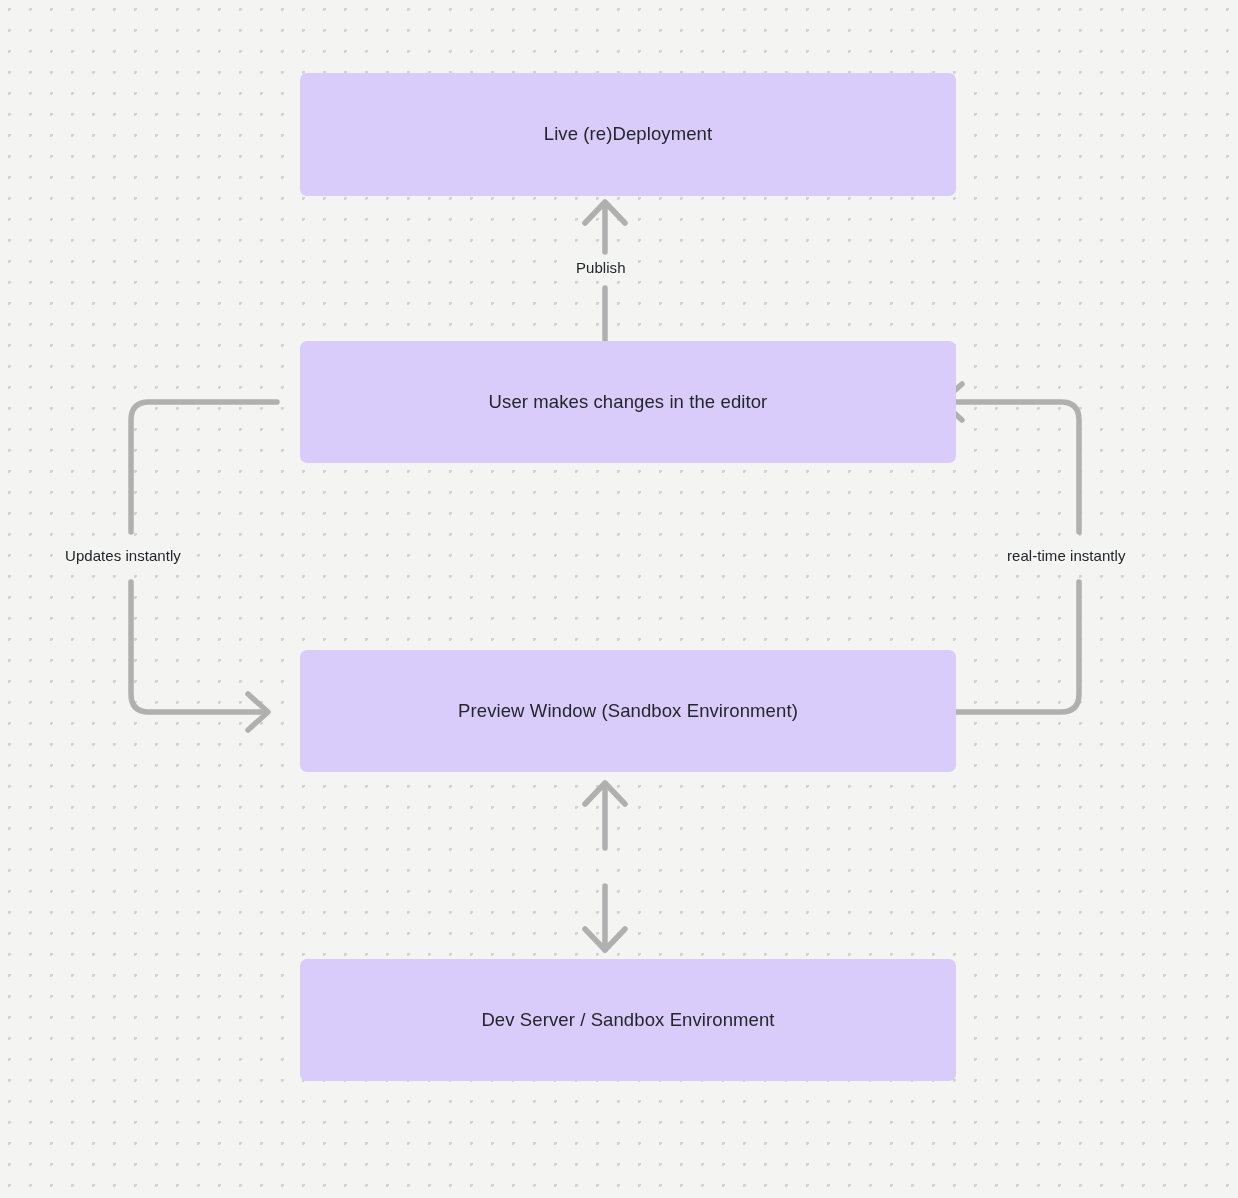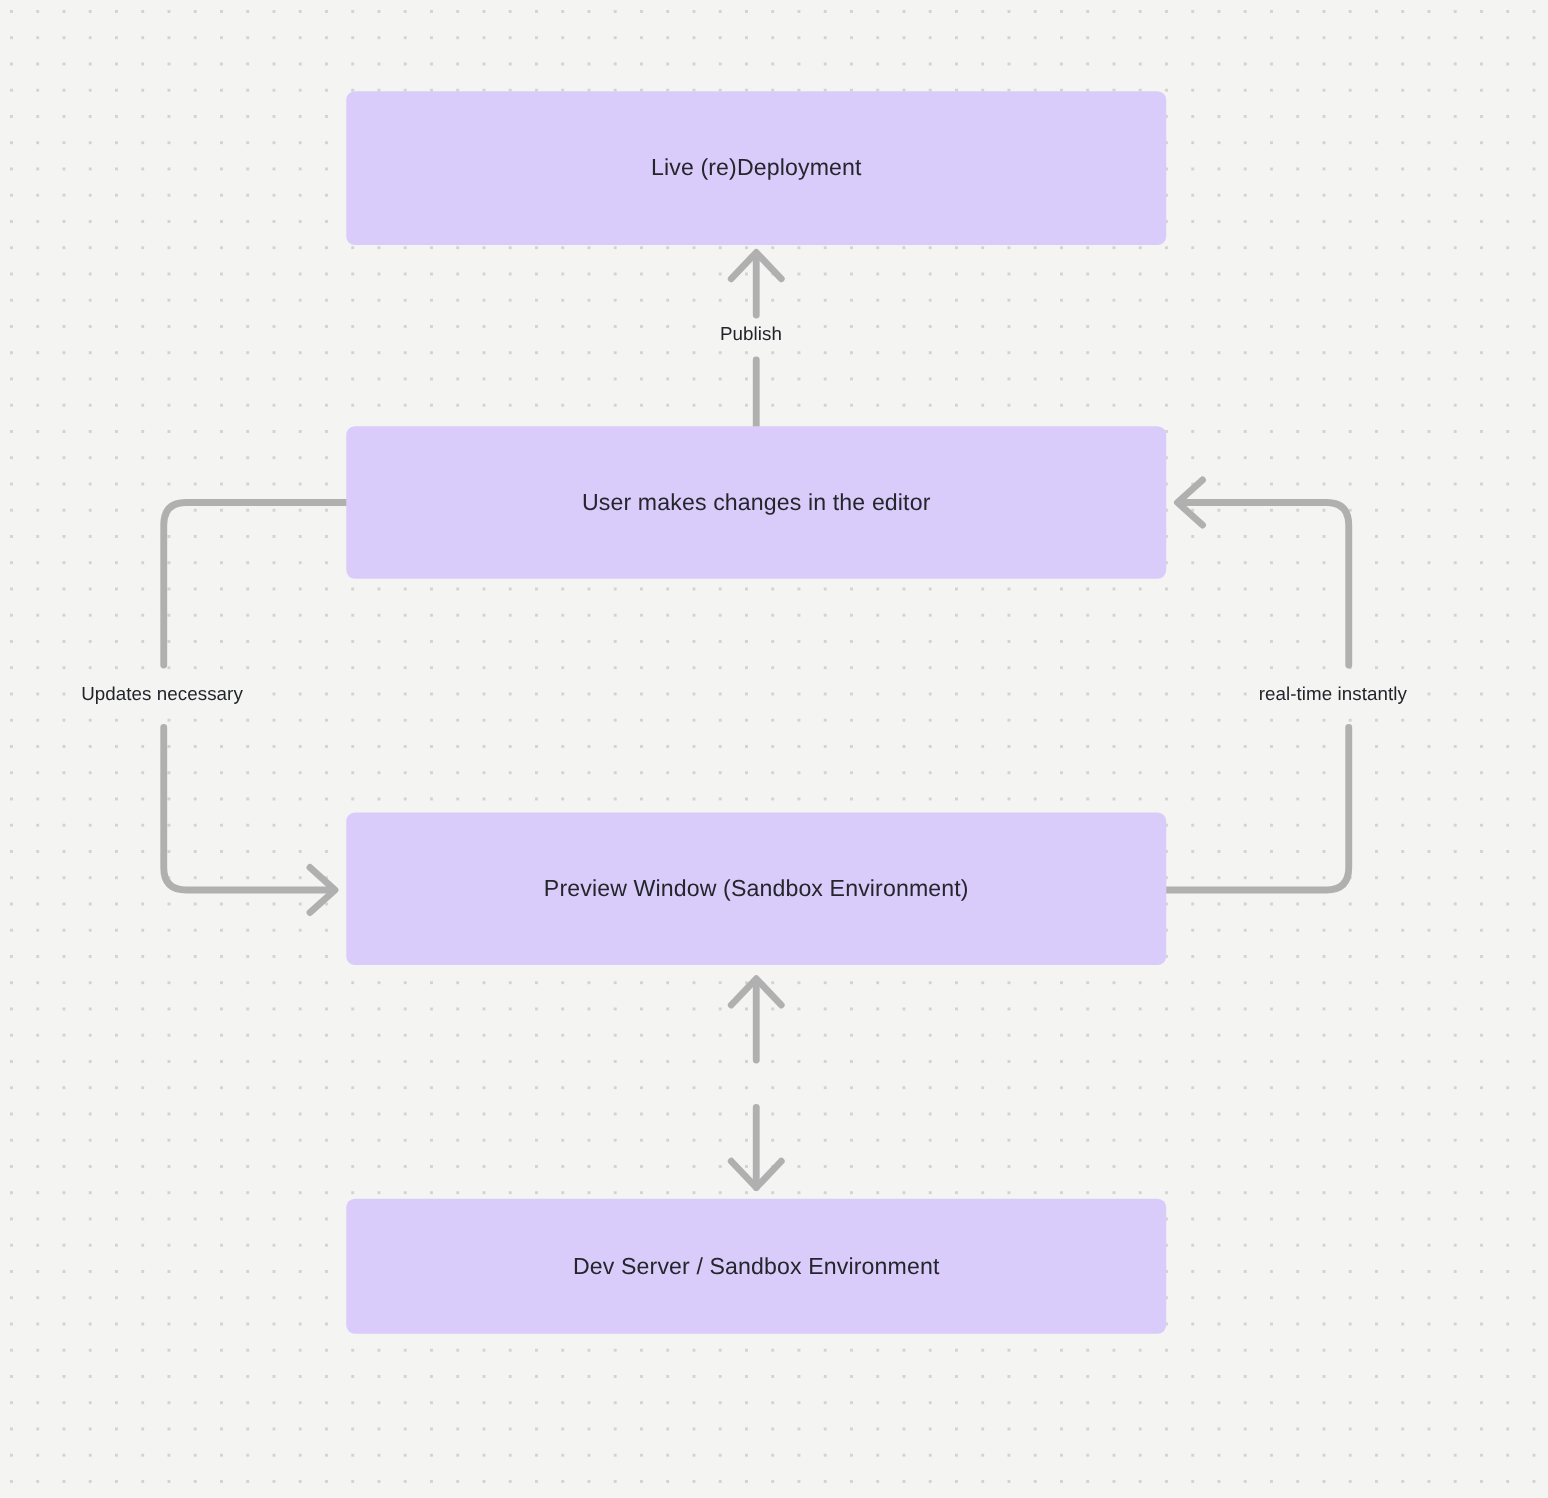--- a/index.html
+++ b/index.html
@@ -42,20 +42,21 @@
     border-radius: 7px;
     display: flex;
     align-items: center;
     justify-content: center;
     color: #25262c;
     font-size: 18.5px;
     line-height: 1.2;
     letter-spacing: 0.1px;
     text-align: center;
     user-select: none;
+    margin-left: 23px;
   }
 
   .node-label {
     display: block;
     padding: 0 10px;
   }
 
   .edge-label {
     position: absolute;
     color: #23242a;
@@ -106,24 +107,24 @@
   </div>
 
   <div class="node" style="left: 277px; top: 341px; width: 656px; height: 122px; background-color: rgb(217, 204, 250); color: rgb(37, 38, 44);">
     <span class="node-label">User makes changes in the editor</span>
   </div>
 
   <div class="node" style="left: 277px; top: 650px; width: 656px; height: 122px; background-color: rgb(217, 204, 250); color: rgb(37, 38, 44);">
     <span class="node-label">Preview Window (Sandbox Environment)</span>
   </div>
 
-  <div class="node" style="left: 277px; top: 959px; width: 656px; height: 108px; background-color: rgb(217, 204, 250); color: rgb(37, 38, 44);">
+  <div class="node" style="left: 277px; top: 959px; width: 656px; height: 122px; background-color: rgb(217, 204, 250); color: rgb(37, 38, 44);">
     <span class="node-label">Dev Server / Sandbox Environment</span>
   </div>
 
   <div class="edge-label" style="left: 570px; top: 257px; background-color: rgb(244, 244, 243);">Publish</div>
 
-  <div class="edge-label" style="left: 59px; top: 545px; background-color: rgb(244, 244, 243);">Updates necessary</div>
+  <div class="edge-label" style="left: 59px; top: 545px; background-color: rgb(244, 244, 243);">Updates instantly</div>
 
   <div class="edge-label" style="left: 1001px; top: 545px; background-color: rgb(244, 244, 243);">real-time instantly</div>
 
 
 </div>
 
 </body></html>

